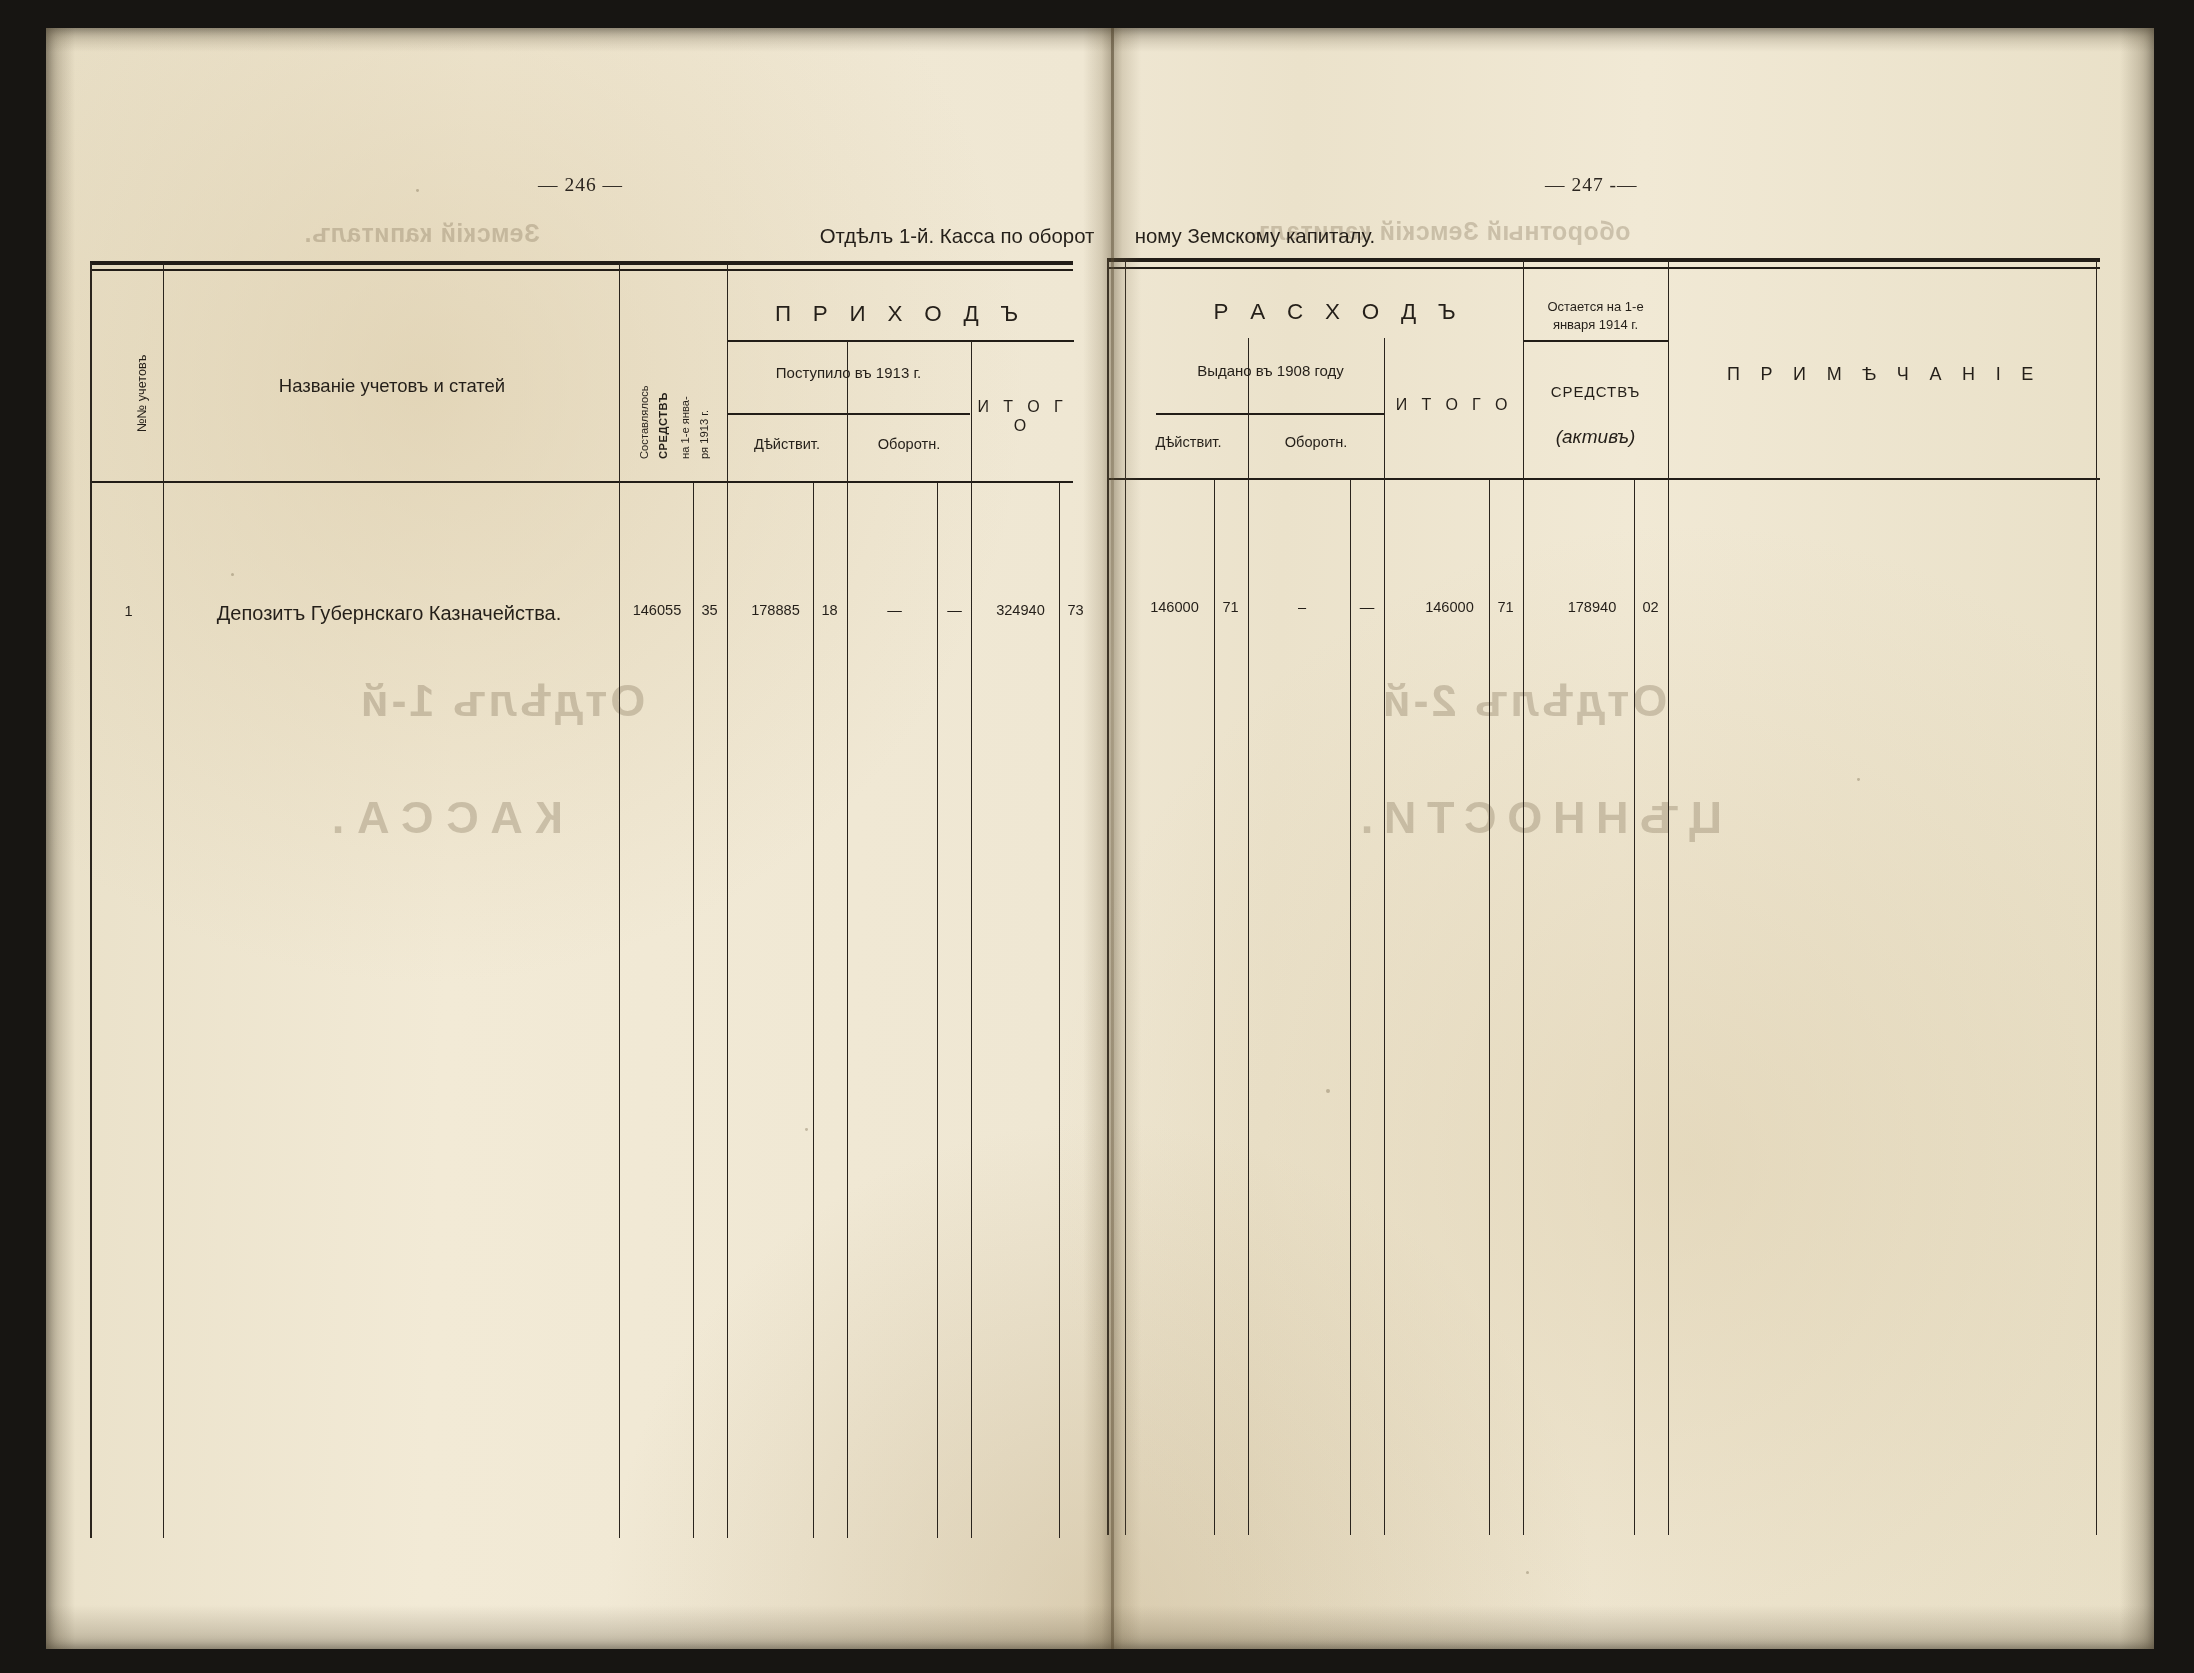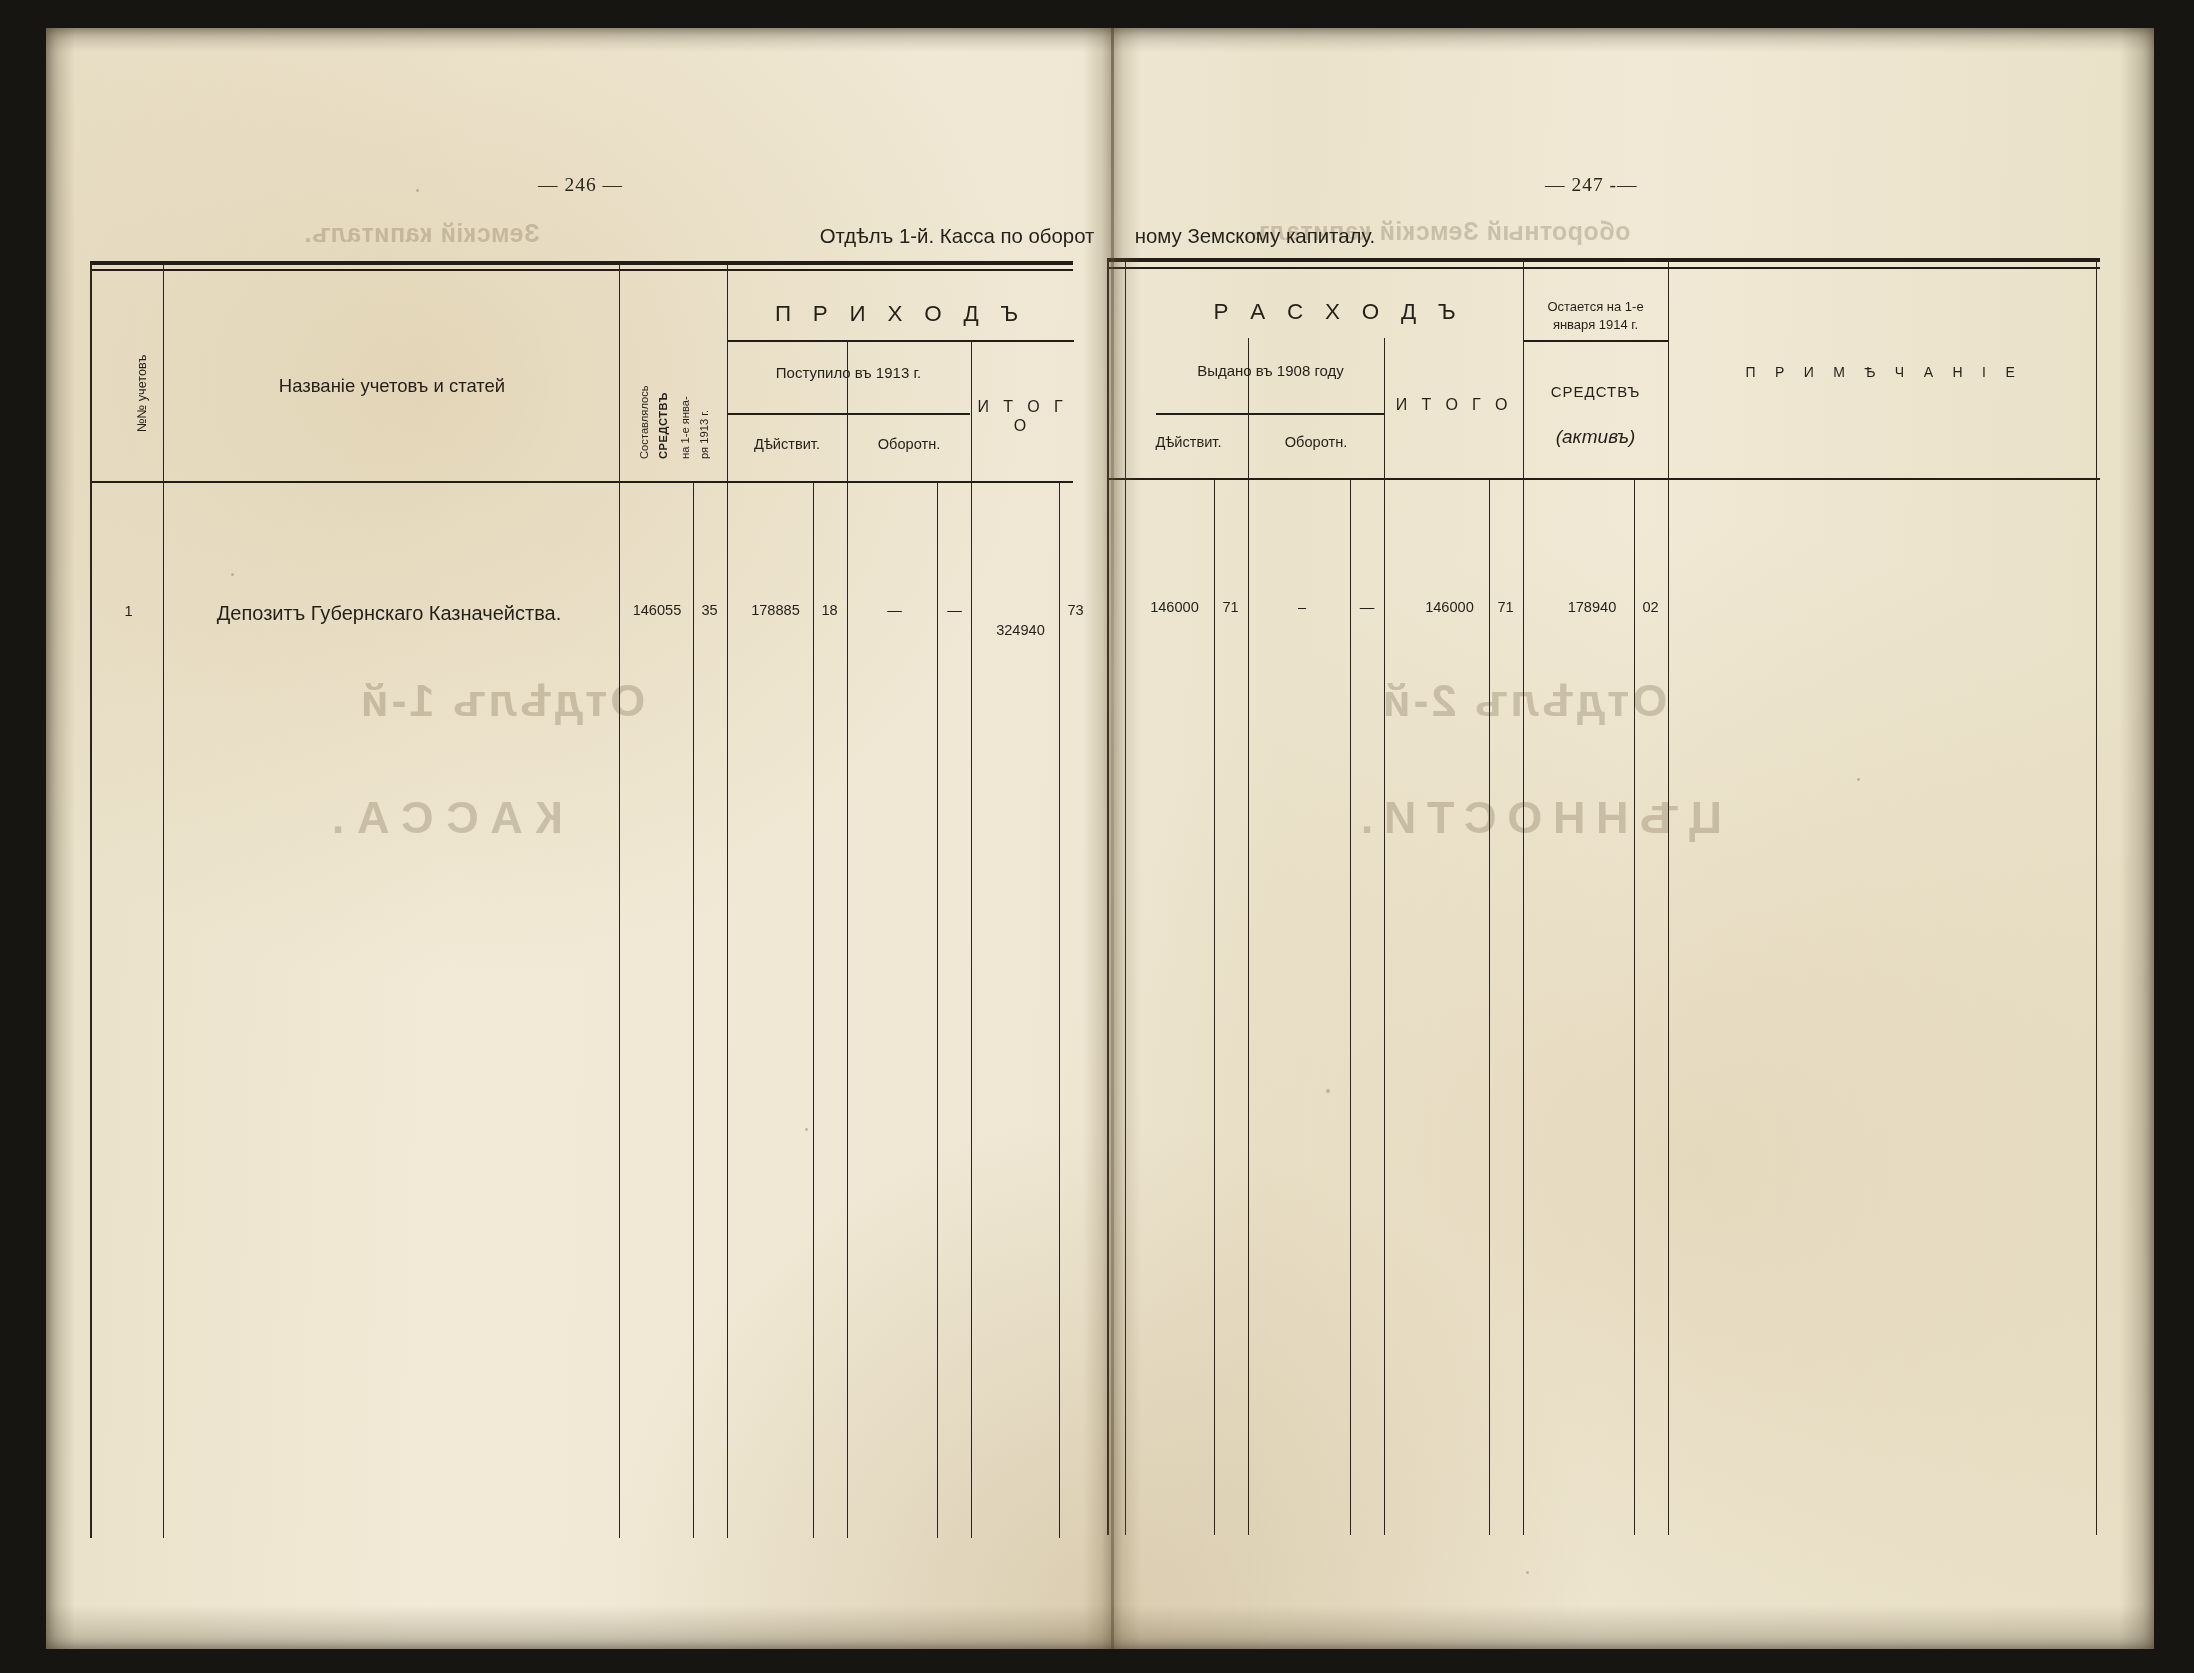--- a/index.html
+++ b/index.html
@@ -245,36 +245,36 @@
     <div class="cellhead" style="left:1111px; top:334px; width:227px; font-size:15px;">Выдано въ 1908 году</div>
     <div class="cellhead" style="left:1084px; top:406px; width:117px; font-size:14.6px;">Дѣйствит.</div>
     <div class="cellhead" style="left:1204px; top:406px; width:132px; font-size:14.6px;">Оборотн.</div>
     <div class="cellhead spread-letters-sm" style="left:1340px; top:368px; width:136px; font-size:16px;">И Т О Г О</div>
 
     <div class="cellhead" style="left:1478px; top:271px; width:143px; font-size:13px;">Остается на 1-е</div>
     <div class="cellhead" style="left:1478px; top:289px; width:143px; font-size:13px;">января 1914 г.</div>
     <div class="cellhead" style="left:1478px; top:355px; width:143px; font-size:15px; letter-spacing:1px;">СРЕДСТВЪ</div>
     <div class="cellhead" style="left:1478px; top:398px; width:143px; font-size:19px; font-style:italic;">(активъ)</div>
 
-    <div class="cellhead spread-letters" style="left:1626px; top:336px; width:424px; font-size:14px;">П Р И М Ѣ Ч А Н І Е</div>
+    <div class="cellhead spread-letters" style="left:1626px; top:336px; width:424px; font-size:18px;">П Р И М Ѣ Ч А Н І Е</div>
 
     <div class="datacell" style="left:68px; top:575px; width:29px; text-align:center;">1</div>
 
     <div class="datacell" style="left:124px; top:574px; width:438px; text-align:center; font-size:20px;">Депозитъ Губернскаго Казначейства.</div>
 
     <div class="datacell num" style="left:579px; top:574px; width:64px;">146055</div>
     <div class="datacell num" style="left:650px; top:574px; width:27px;">35</div>
 
     <div class="datacell num" style="left:696px; top:574px; width:67px;">178885</div>
     <div class="datacell num" style="left:770px; top:574px; width:27px;">18</div>
 
     <div class="datacell dash" style="left:808px; top:574px; width:81px;">—</div>
     <div class="datacell dash" style="left:894px; top:574px; width:29px;">—</div>
 
-    <div class="datacell num" style="left:939px; top:594px; width:71px;">324940</div>
+    <div class="datacell num" style="left:939px; top:574px; width:71px;">324940</div>
     <div class="datacell num" style="left:1016px; top:574px; width:27px;">73</div>
 
     <div class="datacell num" style="left:1093px; top:571px; width:71px;">146000</div>
     <div class="datacell num" style="left:1171px; top:571px; width:27px;">71</div>
 
     <div class="datacell dash" style="left:1212px; top:571px; width:88px;">–</div>
     <div class="datacell dash" style="left:1307px; top:571px; width:28px;">—</div>
 
     <div class="datacell num" style="left:1367px; top:571px; width:73px;">146000</div>
     <div class="datacell num" style="left:1446px; top:571px; width:27px;">71</div>

